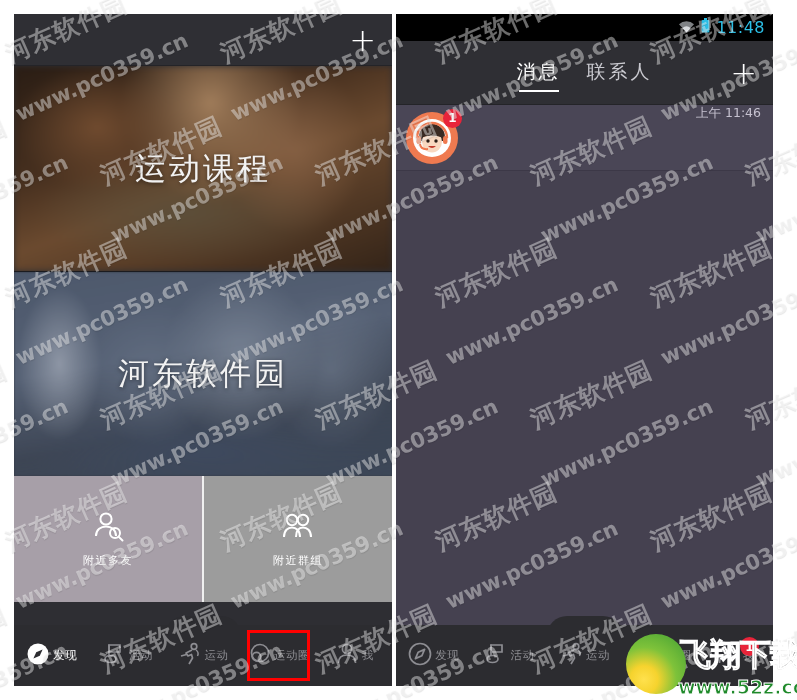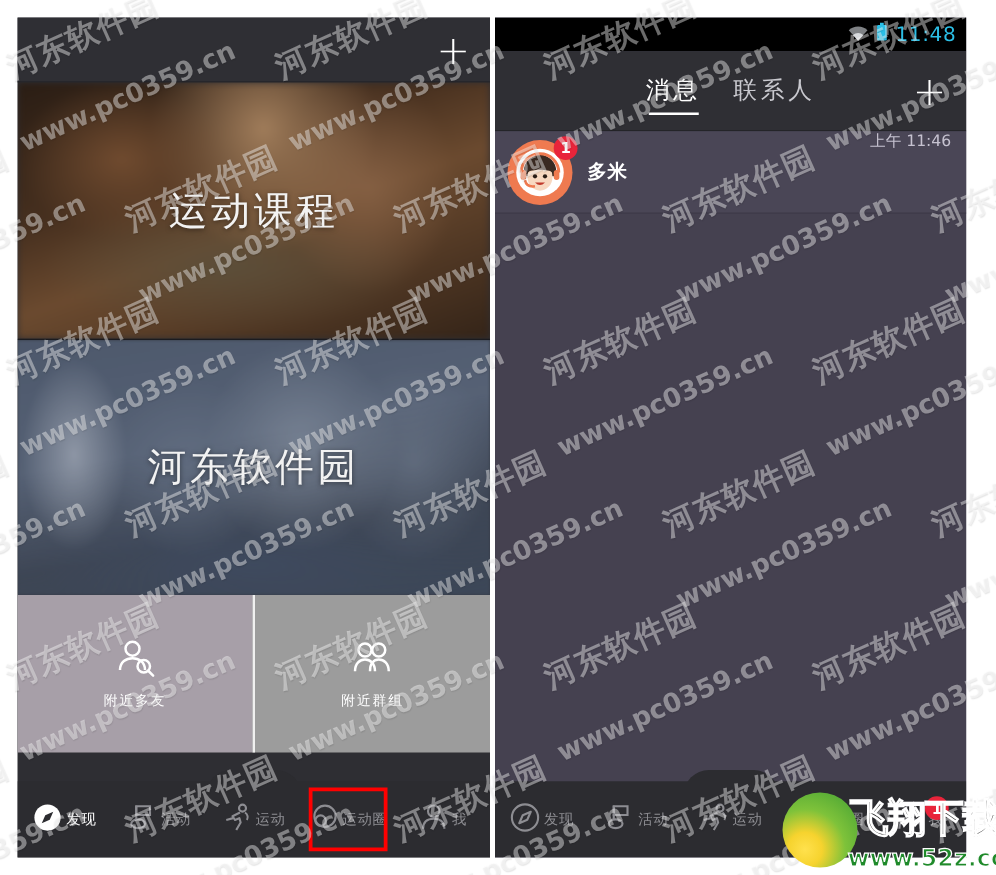--- a/index.html
+++ b/index.html
@@ -367,21 +367,20 @@
               <path d="M17 29 Q21 33 25 29 Z" fill="#c0392b"></path>
               <rect x="5.5" y="19" width="4.5" height="8" rx="2.2" fill="#ef7a50"></rect>
               <rect x="32" y="19" width="4.5" height="8" rx="2.2" fill="#ef7a50"></rect>
               <path d="M6 21 A15 15 0 0 1 36 21" fill="none" stroke="#ef7a50" stroke-width="2.4"></path>
               <path d="M9 27 Q10 33 17 32" fill="none" stroke="#ef7a50" stroke-width="2"></path>
             </svg>
           </div>
           <div class="badge">1</div>
         </div>
         <div class="msgmid">
-          <div class="msgname">多米</div>
         </div>
         <div class="msgtime">上午 11:46</div>
       </div>
     </div>
 
     <div class="navwrap">
       <div class="navbump"></div>
       <div class="nav">
         <div class="navitem">
           <span>

